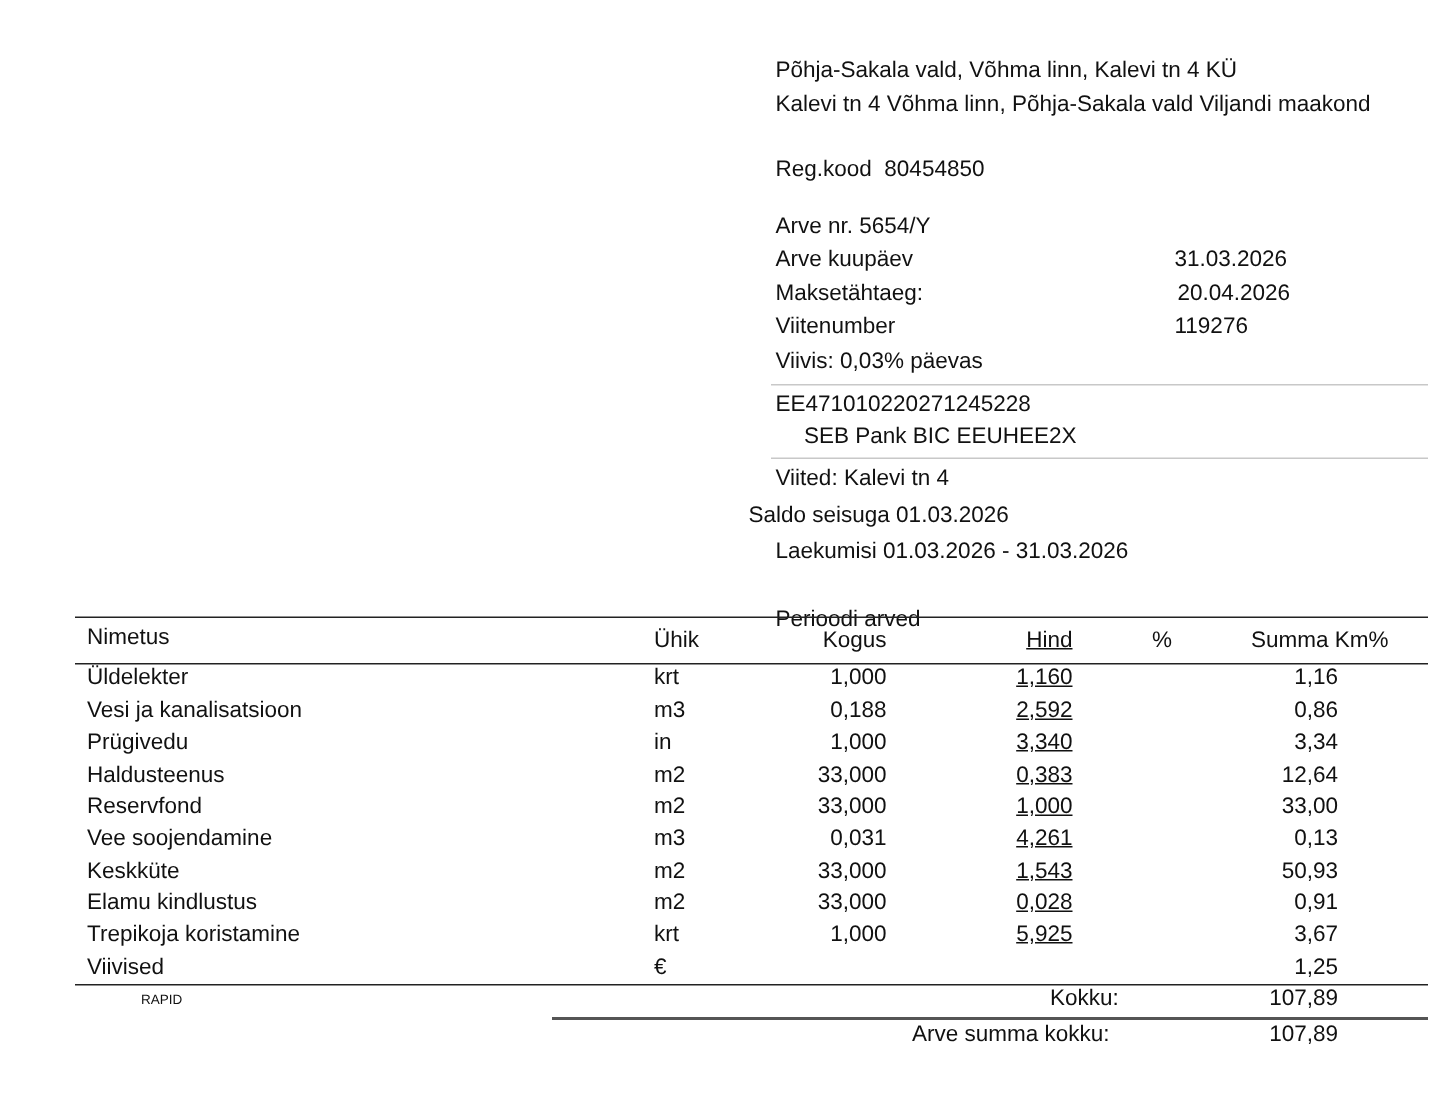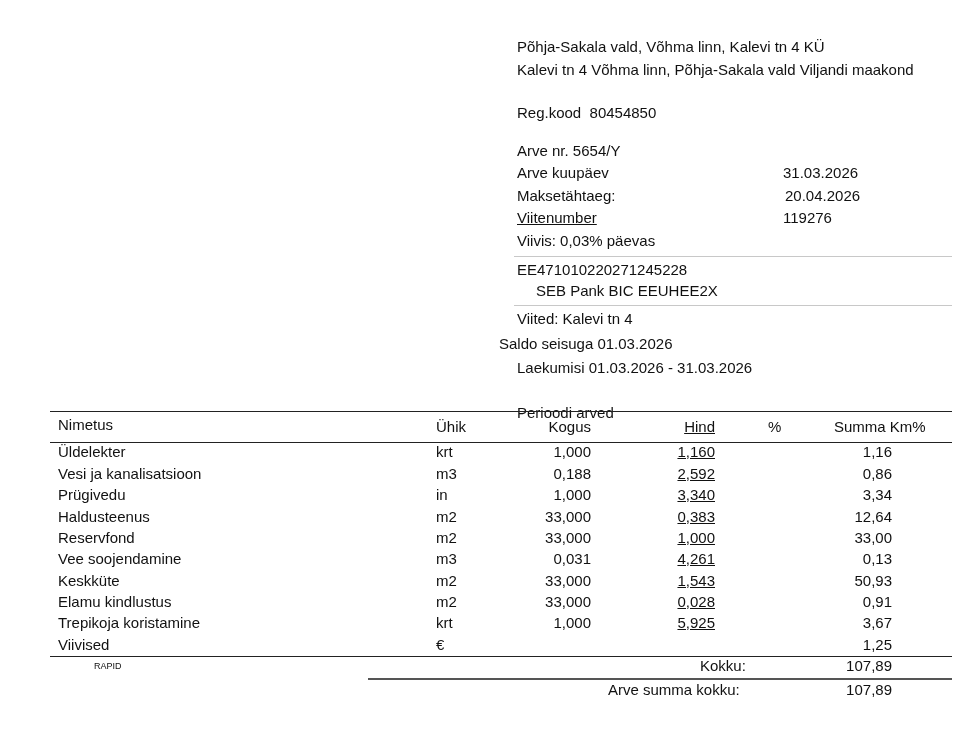--- a/index.html
+++ b/index.html
@@ -30,21 +30,21 @@
 <div class="abs" style="left:517px; top:61px;">Kalevi tn 4 Võhma linn, Põhja-Sakala vald Viljandi maakond</div>
 <div class="abs" style="left:517px; top:104px;">
   <span>Reg.kood</span>&nbsp;&nbsp;<span>80454850</span>
 </div>
 
 <div class="abs bold" style="left:517px; top:142px;">Arve nr. 5654/Y</div>
 <div class="abs" style="left:517px; top:164px;">Arve kuupäev</div>
 <div class="abs" style="left:783px; top:164px;">31.03.2026</div>
 <div class="abs" style="left:517px; top:187px;">Maksetähtaeg:</div>
 <div class="abs" style="left:785px; top:187px;">20.04.2026</div>
-<div class="abs" style="left:517px; top:209px;text-decoration:underline;">Viitenumber</div>
+<div class="abs" style="left:517px; top:209px;">Viitenumber</div>
 <div class="abs bold" style="left:783px; top:209px;">119276</div>
 <div class="abs" style="left:517px; top:232px;">Viivis:  0,03% päevas</div>
 
 <div class="hr-light" style="left:514px; top:256px; width:438px;"></div>
 
 <div class="abs" style="left:517px; top:261px;">EE471010220271245228</div>
 <div class="abs" style="left:536px; top:282px;">SEB Pank BIC EEUHEE2X</div>
 
 <div class="hr-light" style="left:514px; top:305px; width:438px;"></div>
 

